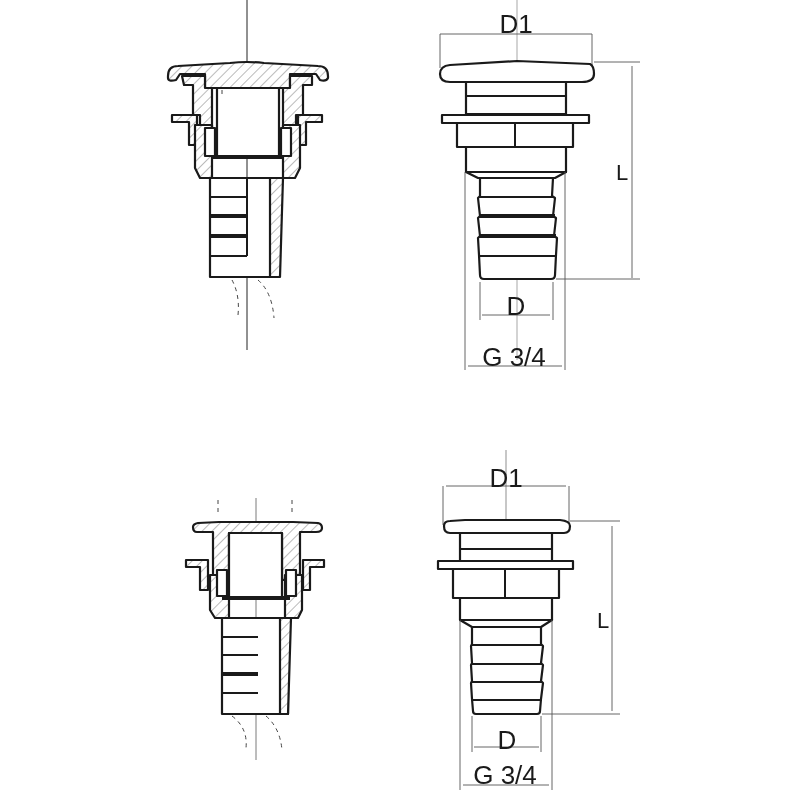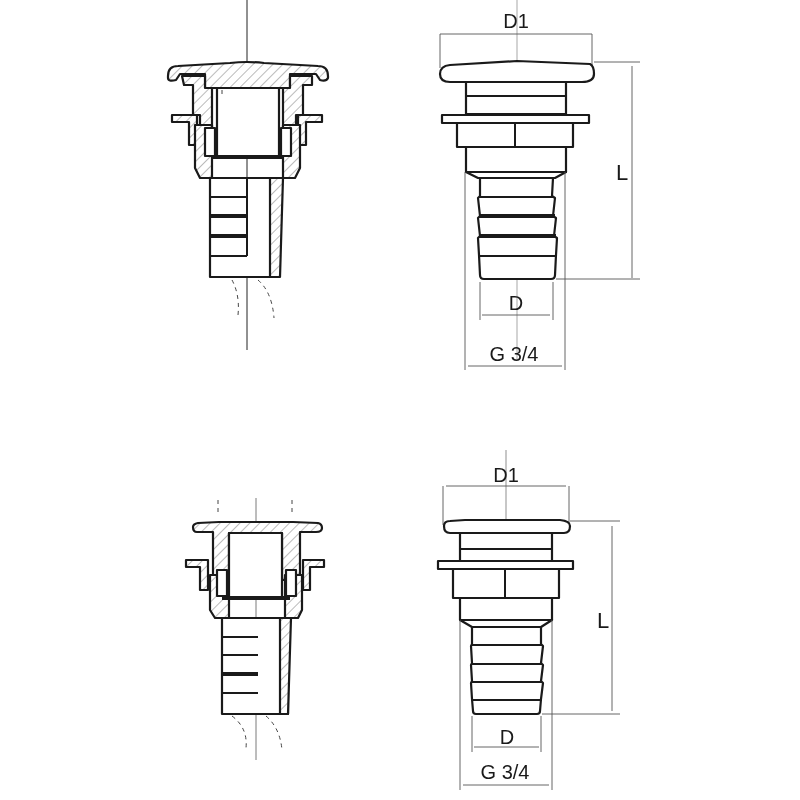--- a/index.html
+++ b/index.html
@@ -1,18 +1,18 @@
 <!DOCTYPE html>
 <html><head>
 <meta charset="utf-8">
 <style>
   html, body { margin: 0; padding: 0; background: #ffffff; }
   body { width: 800px; height: 800px; overflow: hidden; position: relative; }
   svg { position: absolute; left: 0; top: 0; }
-  .lbl { position: absolute; font-family: "Liberation Sans", sans-serif; color: #1a1a1a; font-size: 20px; line-height: 1; white-space: nowrap; transform: translateX(-50%); }
+  .lbl { position: absolute; font-family: "Liberation Sans", sans-serif; color: #1a1a1a; font-size: 26px; line-height: 1; white-space: nowrap; transform: translateX(-50%); }
   .lbl-L { font-size: 22px; }
   .ol { fill: #ffffff; stroke: #1a1a1a; stroke-width: 2.2; stroke-linejoin: round; }
   .olh { fill: url(#hatch); stroke: #1a1a1a; stroke-width: 2.2; stroke-linejoin: round; }
   .ln { stroke: #1a1a1a; stroke-width: 2; fill: none; }
   .thk { stroke: #1a1a1a; stroke-width: 4; fill: none; }
   .thin { stroke: #555; stroke-width: 0.9; fill: none; }
   .ctr { stroke: #222; stroke-width: 1; fill: none; }
   .dsh { stroke: #444; stroke-width: 1; fill: none; stroke-dasharray: 4 4; }
 </style>
 </head>

